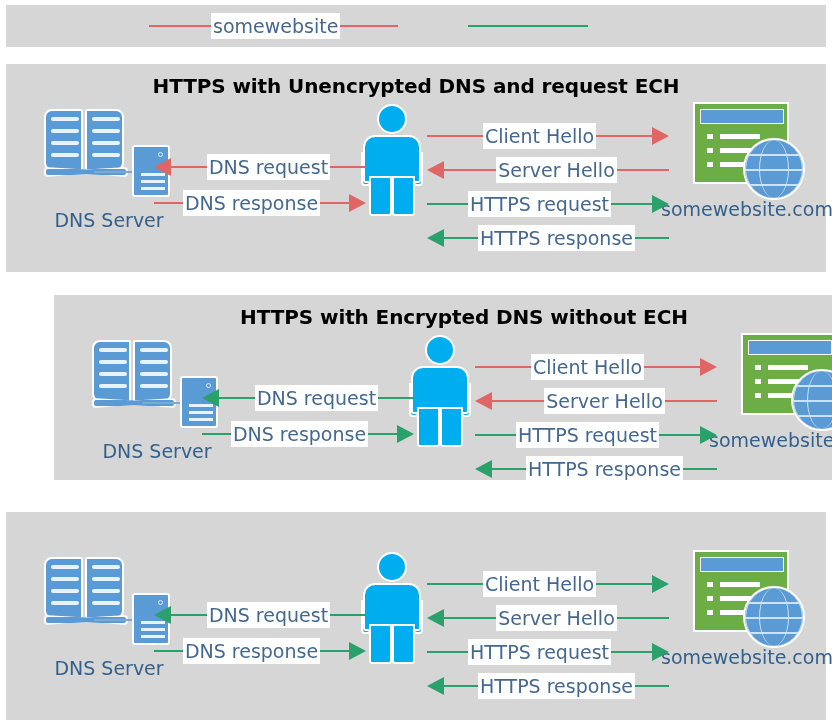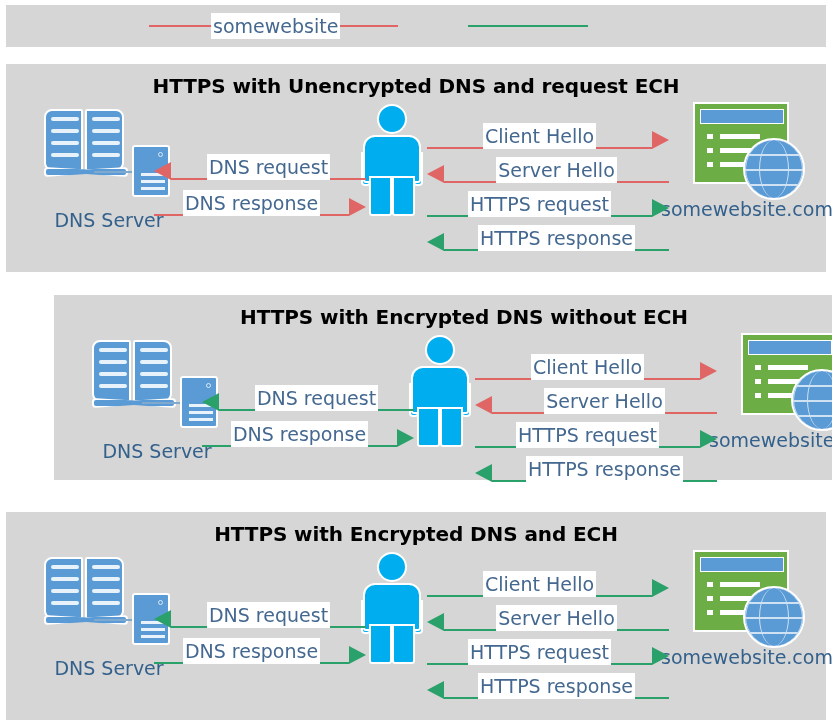--- a/index.html
+++ b/index.html
@@ -210,21 +210,21 @@
     color: #34618c;
     font-size: 19px;
     white-space: nowrap;
   }
 
   
   .flow {
     position: absolute;
     height: 26px;
     display: flex;
-    align-items: flex-end;
+    align-items: center;
   }
   .flow .seg { height: 2px; flex: 0 0 auto; }
   .flow .seg.grow { flex: 1 1 auto; }
   .flow .lbl {
     background: #ffffff;
     color: #44688f;
     font-size: 19px;
     line-height: 24px;
     padding: 1px 2px;
     white-space: nowrap;
@@ -434,21 +434,20 @@
         <span class="head right" style="color:#2aa06a"></span>
       </div>
       <div class="flow" style="left: 421px; width: 242px; top: 161px;">
         <span class="head left" style="color:#2aa06a"></span>
         <span class="seg grow" style="background:#2aa06a"></span>
         <span class="lbl">HTTPS response</span>
         <span class="seg grow" style="background:#2aa06a"></span>
       </div>
     </div>
   <div class="panel" id="panel-3">
-      <div class="panel-title">HTTPS with Encrypted DNS and ECH</div>
       <div class="dns-group">
     <div class="book">
       <div class="book-page left">
             <span class="book-line" style="top:6px"></span>
             <span class="book-line" style="top:18px"></span>
             <span class="book-line" style="top:30px"></span>
             <span class="book-line" style="top:42px"></span>
           </div>
       <div class="book-page right">
             <span class="book-line" style="top:6px"></span>

